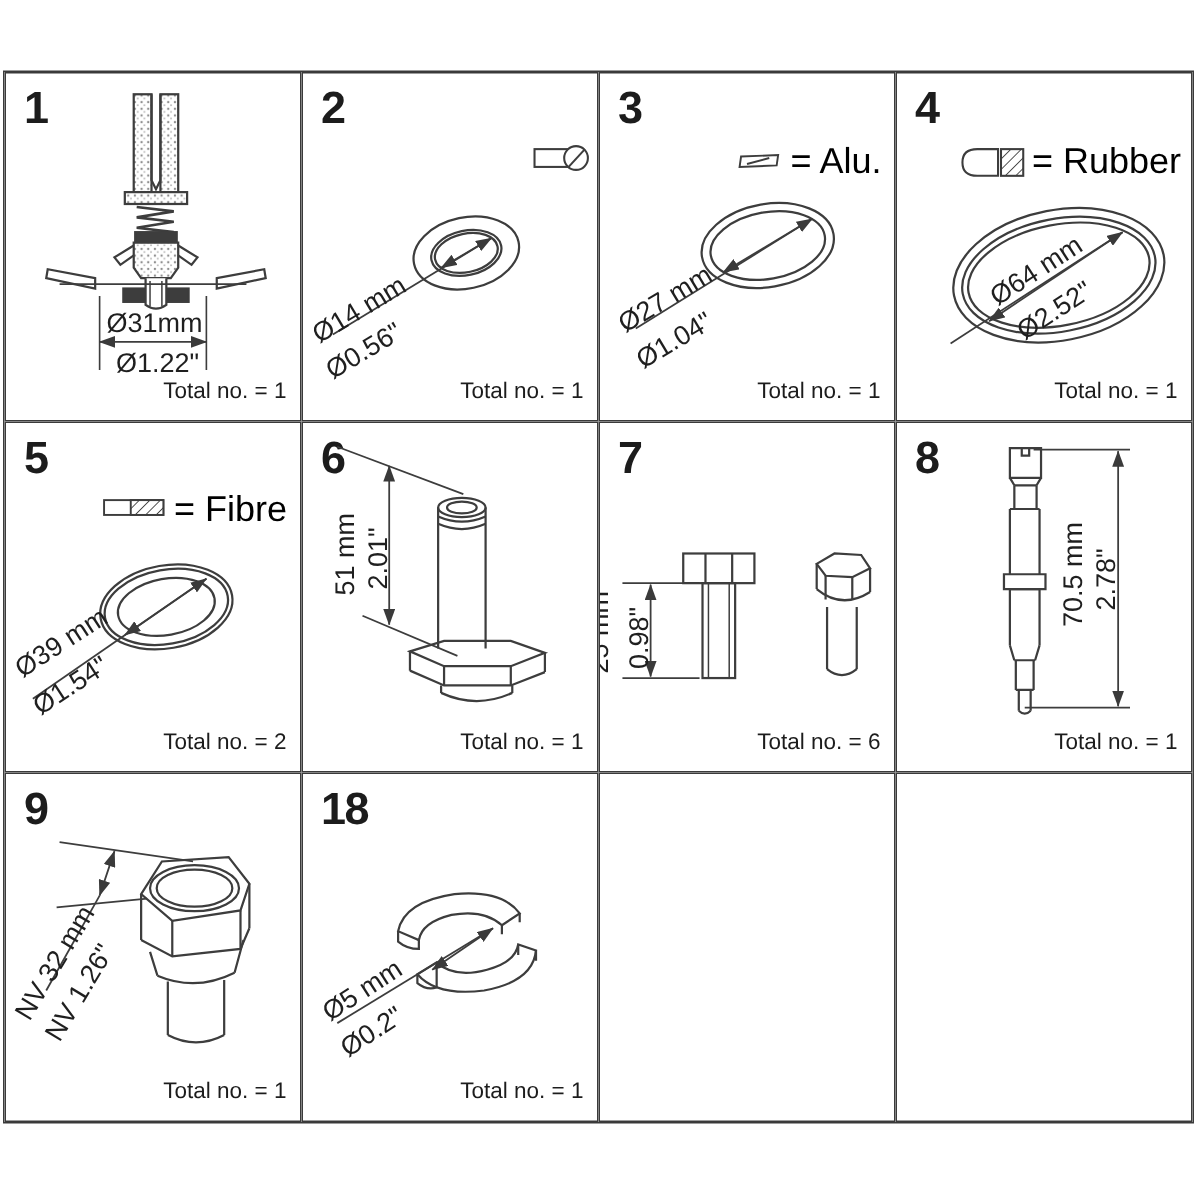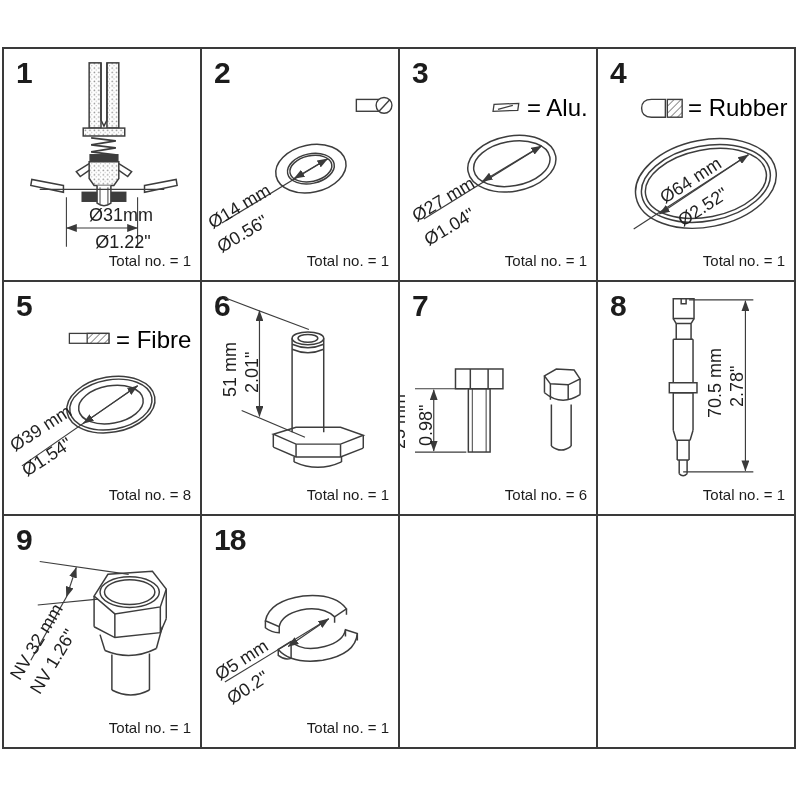--- a/index.html
+++ b/index.html
@@ -5,21 +5,21 @@
   html,body{margin:0;padding:0;}
   body{width:800px;height:800px;background:#ffffff;position:relative;
        font-family:"Liberation Sans",sans-serif;color:#1f1f1f;overflow:hidden;}
   .grid{position:absolute;left:2px;top:47px;width:792px;height:700px;
         display:grid;grid-template-columns:repeat(4,1fr);grid-template-rows:repeat(3,1fr);
         border:1px solid #3a3a3a;background:#fff;}
   .cell{position:relative;border:1px solid #3a3a3a;overflow:hidden;background:#fff;}
   .num{position:absolute;top:7px;left:12px;font-size:30px;font-weight:bold;color:#1c1c1c;letter-spacing:-1px;}
   .total{position:absolute;right:9px;bottom:11px;font-size:15px;color:#1c1c1c;white-space:nowrap;}
   .mat{position:absolute;font-size:24px;color:#000000;white-space:nowrap;}
-  .clab{position:absolute;font-size:18px;white-space:nowrap;transform:translateX(-50%);margin-left:18px;}
+  .clab{position:absolute;font-size:18px;white-space:nowrap;transform:translateX(-50%);}
   .dlab{position:absolute;font-size:18px;white-space:nowrap;transform-origin:0 50%;}
   .vlab{position:absolute;font-size:18px;white-space:nowrap;transform-origin:0 100%;transform:rotate(-90deg);}
   .r31{transform:rotate(-31deg);} .r33{transform:rotate(-33deg);} .r59{transform:rotate(-59deg);}
   svg.art{position:absolute;left:0;top:0;width:100%;height:100%;}
 </style>
 </head>
 <body>
 
 <div class="grid">
 
@@ -173,21 +173,21 @@
         <ellipse cx="108" cy="124" rx="33" ry="19"></ellipse>
       </g>
       <g stroke="#3d3d3d" stroke-width="1.2" fill="none">
         <line x1="18" y1="186" x2="135" y2="105"></line>
         <line x1="80" y1="143" x2="135" y2="105" marker-start="url(#a5)" marker-end="url(#a5)"></line>
       </g>
     </svg>
     <span class="mat" style="left:112px;top:44px">= Fibre</span>
     <span class="dlab r33" style="left:8px;top:155px">Ø39 mm</span>
     <span class="dlab r33" style="left:20px;top:180px">Ø1.54"</span>
-    <span class="total">Total no. = 8</span>
+    <span class="total">Total no. = 2</span>
   </div>
 
   <div class="cell">
     <span class="num">6</span>
     <svg class="art" viewBox="0 0 198 234">
       <defs>
         <marker id="a6" markerWidth="11" markerHeight="8" refX="10.5" refY="4" orient="auto-start-reverse" markerUnits="userSpaceOnUse">
           <path d="M0,0 L11,4 L0,8 Z" fill="#3a3a3a"></path>
         </marker>
       </defs>

